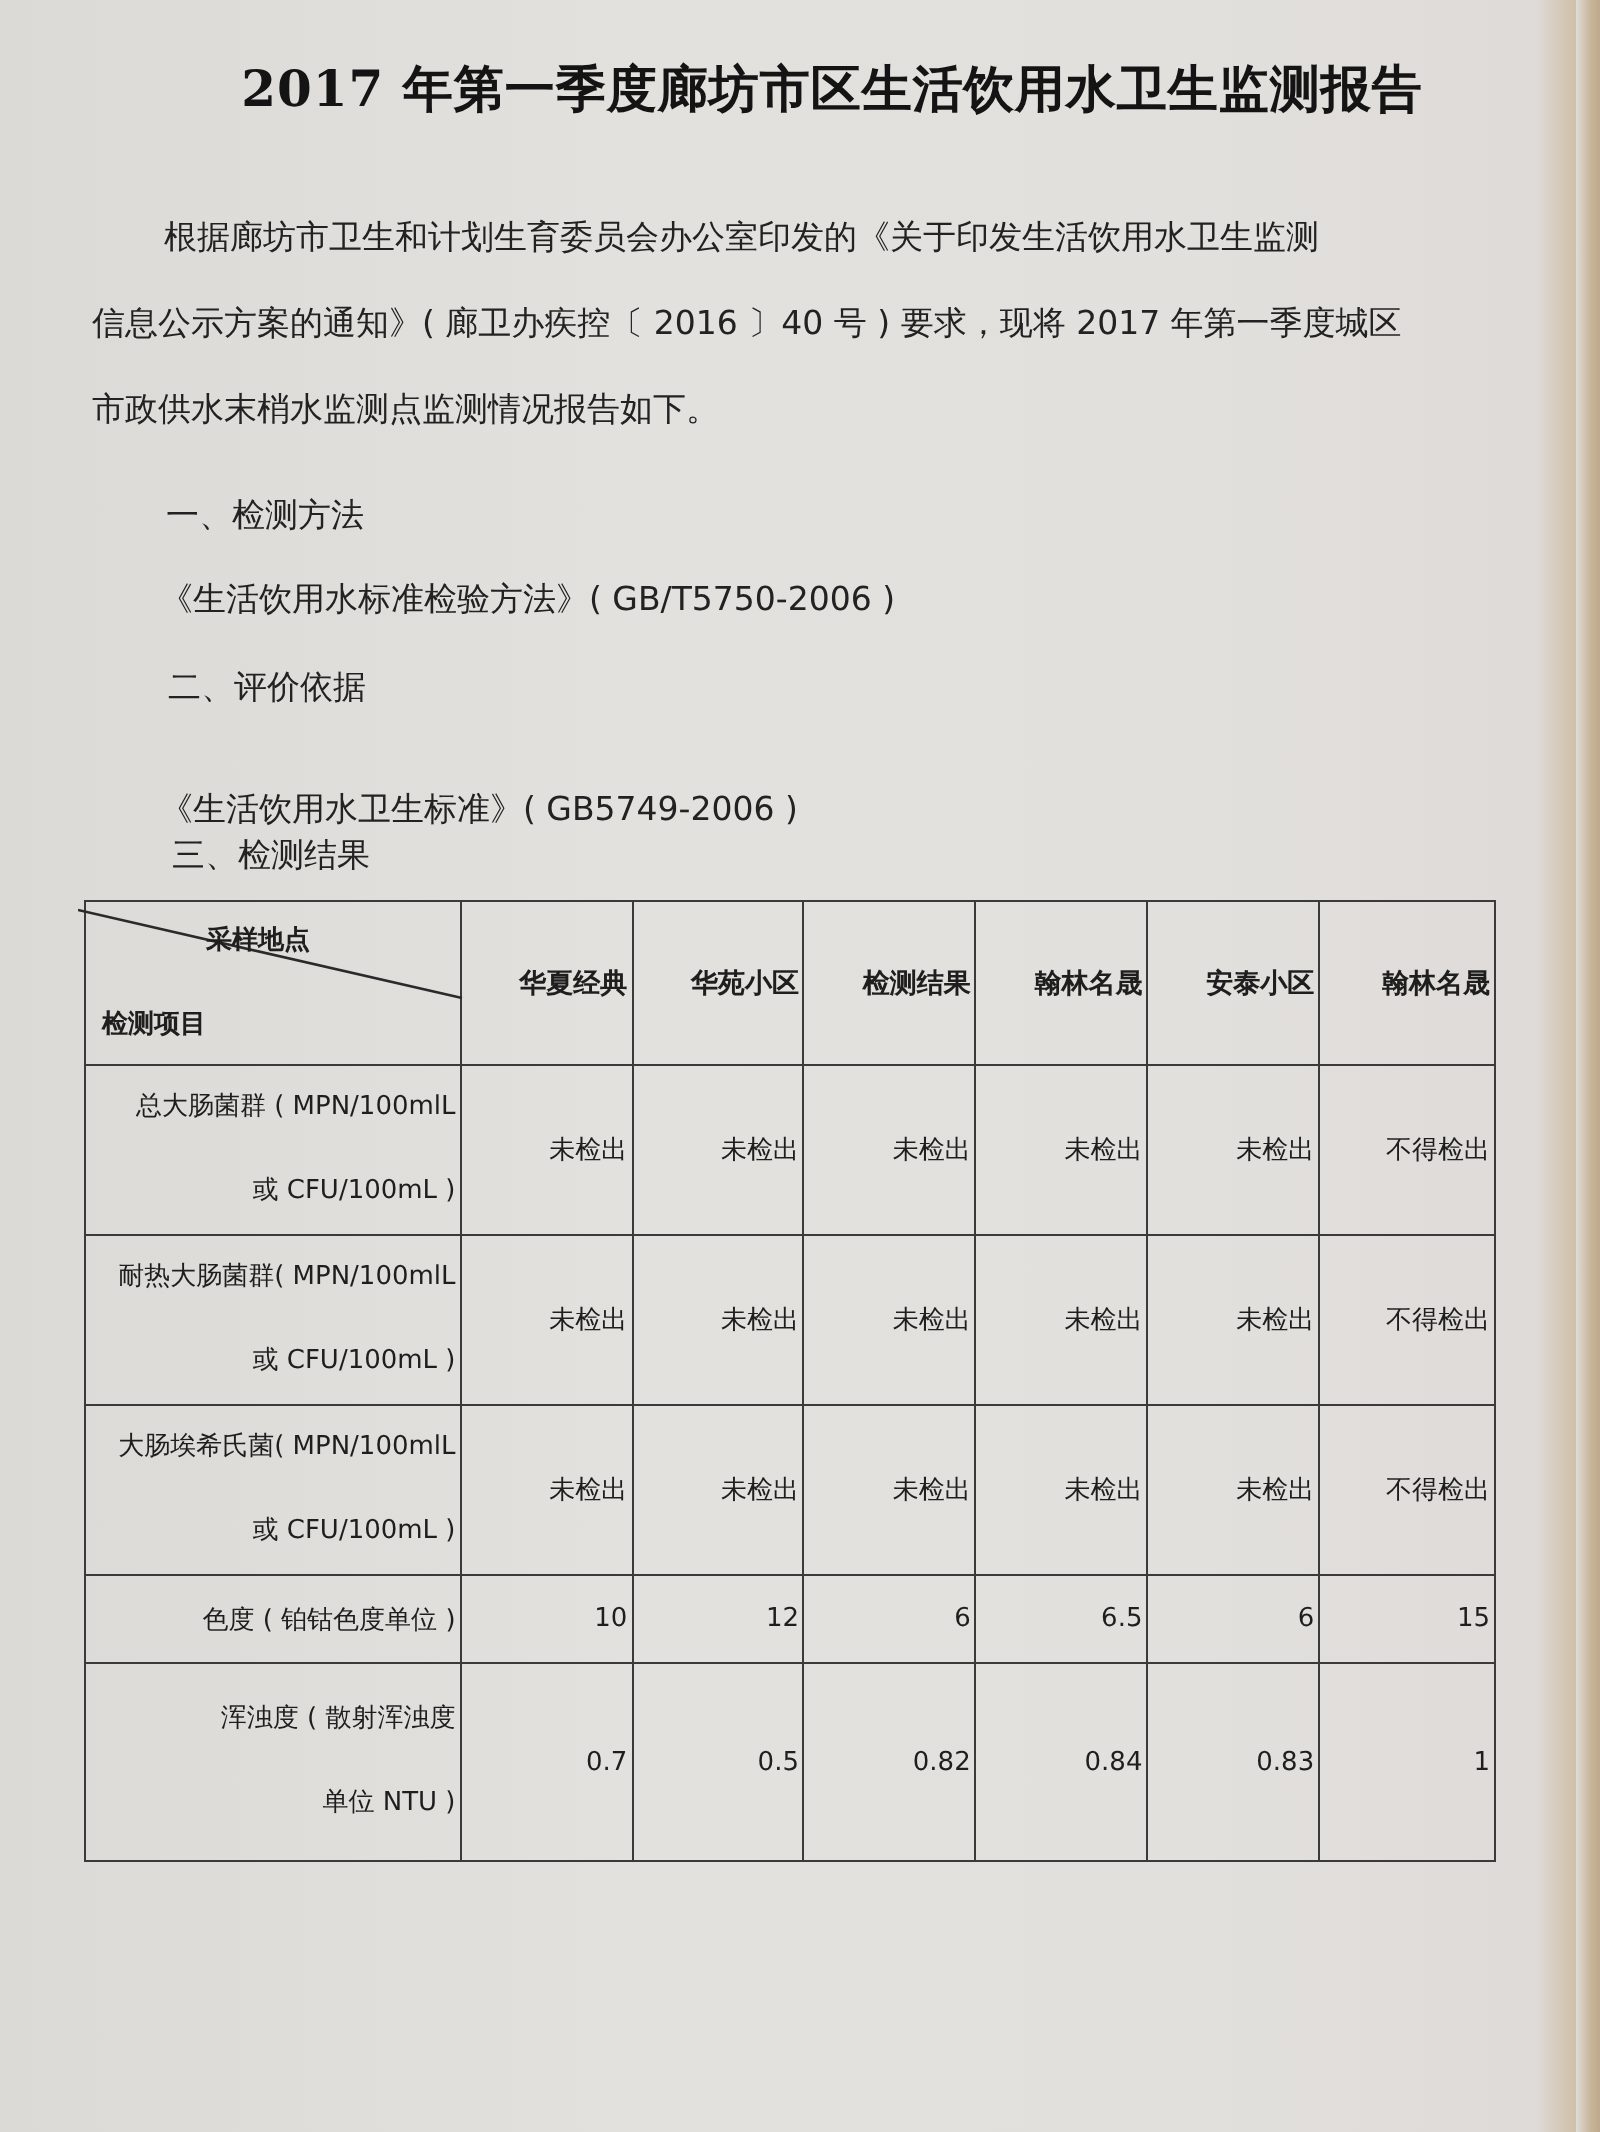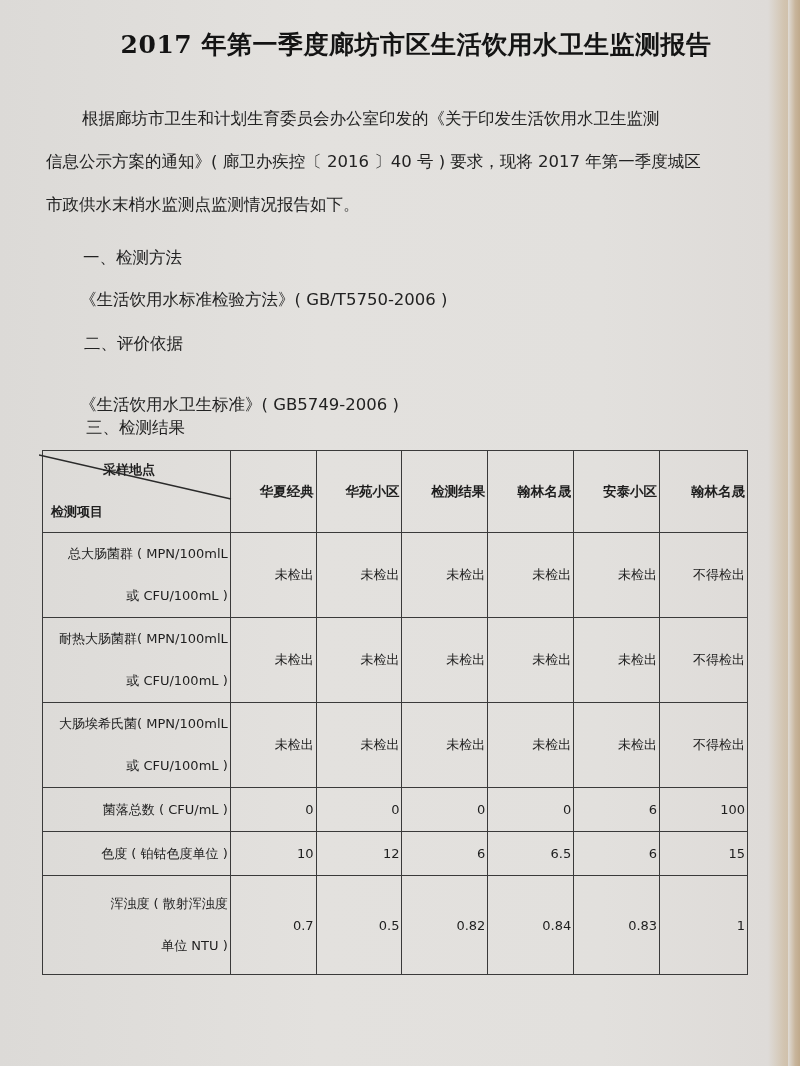--- a/index.html
+++ b/index.html
@@ -129,29 +129,20 @@
       <span class="l2">或 CFU/100mL )</span>
     </td>
     <td>未检出</td>
     <td>未检出</td>
     <td>未检出</td>
     <td>未检出</td>
     <td>未检出</td>
     <td>不得检出</td>
   </tr>
 
-  <tr class="r-short">
-    <td>菌落总数 ( CFU/mL )</td>
-    <td>0</td>
-    <td>0</td>
-    <td>0</td>
-    <td>0</td>
-    <td>6</td>
-    <td>100</td>
-  </tr>
 
   <tr class="r-short">
     <td>色度 ( 铂钴色度单位 )</td>
     <td>10</td>
     <td>12</td>
     <td>6</td>
     <td>6.5</td>
     <td>6</td>
     <td>15</td>
   </tr>

